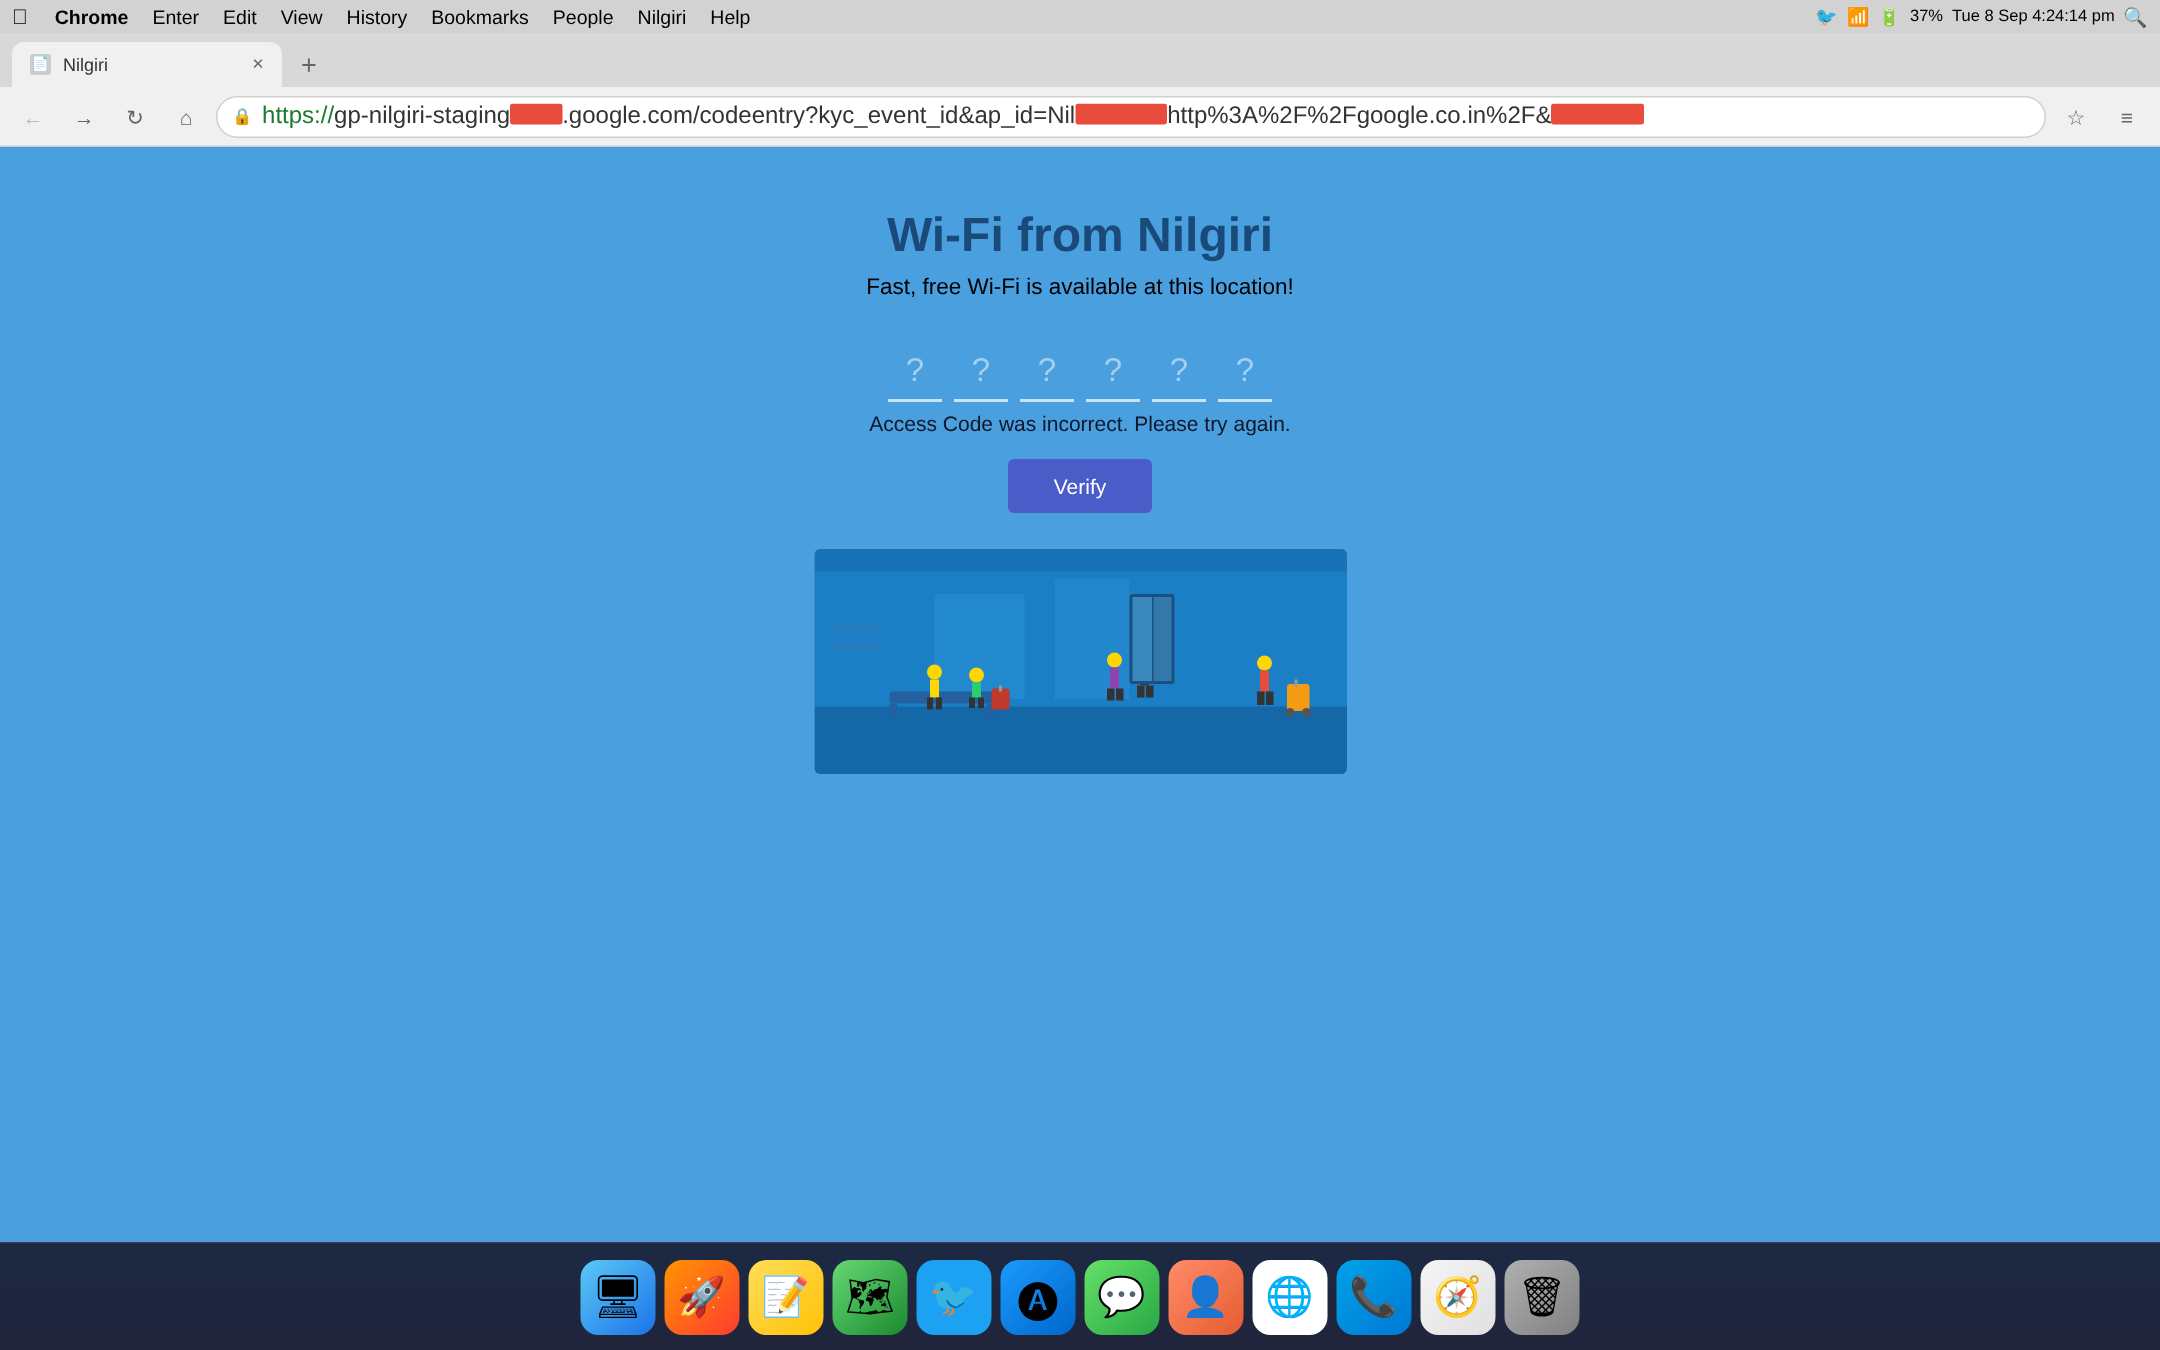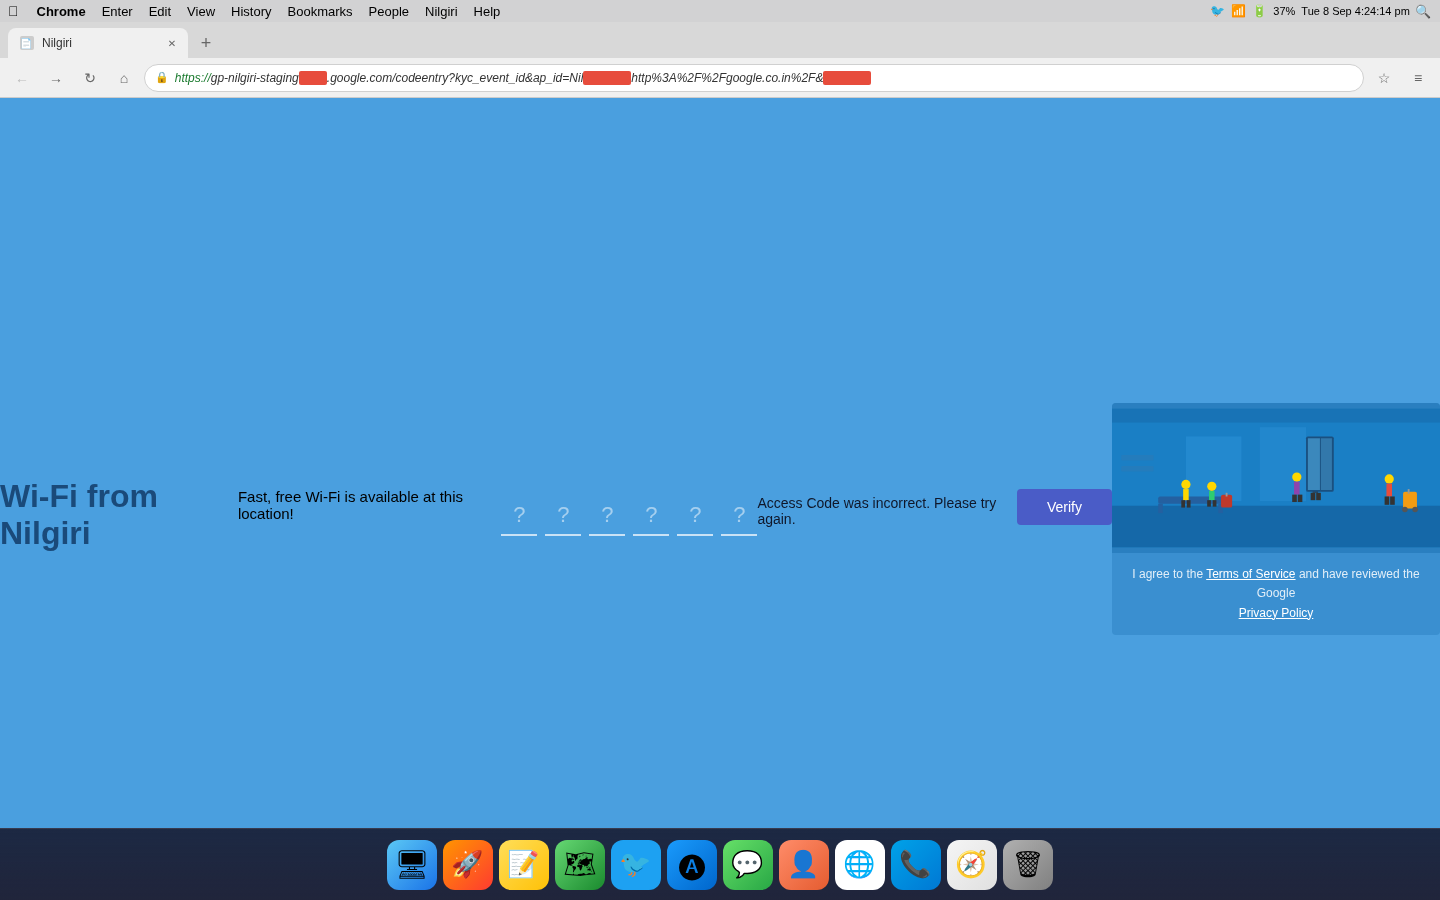--- a/index.html
+++ b/index.html
@@ -149,22 +149,21 @@
     }
     .address-bar .lock-icon {
       color: #1a7a2e;
       font-size: 11px;
     }
     .address-bar .url-text {
       flex: 1;
       overflow: hidden;
       text-overflow: ellipsis;
       white-space: nowrap;
-      font-size: 12px;
-      font-style: italic;
+      font-size: 16px;
     }
     .address-bar .url-https {
       color: #1a7a2e;
     }
     .address-bar .url-redacted {
       background: #e74c3c;
       color: #e74c3c;
       border-radius: 2px;
       padding: 0 4px;
       height: 14px;
@@ -193,21 +192,21 @@
       justify-content: center;
       font-size: 14px;
       color: #666;
     }
 
     
     .page-content {
       flex: 1;
       background: #4a9fdf;
       display: flex;
-      flex-direction: row;
+      flex-direction: column;
       align-items: center;
       padding-top: 40px;
       overflow: hidden;
     }
 
     .wifi-title {
       font-size: 32px;
       font-weight: 600;
       color: #1a4a7a;
       margin-bottom: 8px;
@@ -452,24 +451,20 @@
           <rect x="320" y="87" width="2" height="5" fill="#999"></rect>
           <circle cx="317" cy="109" r="3" fill="#555"></circle>
           <circle cx="328" cy="109" r="3" fill="#555"></circle>
 
           <rect x="10" y="50" width="35" height="6" fill="#2a7ab8" opacity="0.7" rx="1"></rect>
           <rect x="10" y="62" width="35" height="6" fill="#2a7ab8" opacity="0.7" rx="1"></rect>
 
           <rect x="0" y="0" width="355" height="15" fill="#1568a8" opacity="0.5"></rect>
         </svg>
       </div>
-      <div class="terms-area">
-        <span>I agree to the </span><span class="terms-link">Terms of Service</span><span> and have reviewed the Google</span><br>
-        <span class="terms-link">Privacy Policy</span>
-      </div>
     </div>
 
   </div>
 </div>
 
 <div class="mac-dock">
   <div class="dock-item finder" style="font-size:28px;">🖥</div>
   <div class="dock-item launchpad" style="font-size:26px;">🚀</div>
   <div class="dock-item notes" style="font-size:26px;">📝</div>
   <div class="dock-item" style="background:linear-gradient(135deg,#66d873,#1a8a2e); font-size:26px;">🗺</div>

